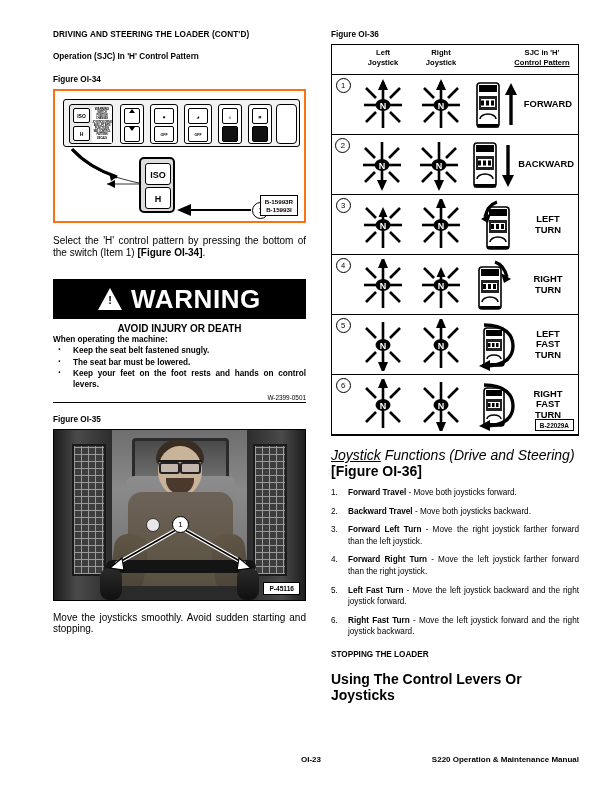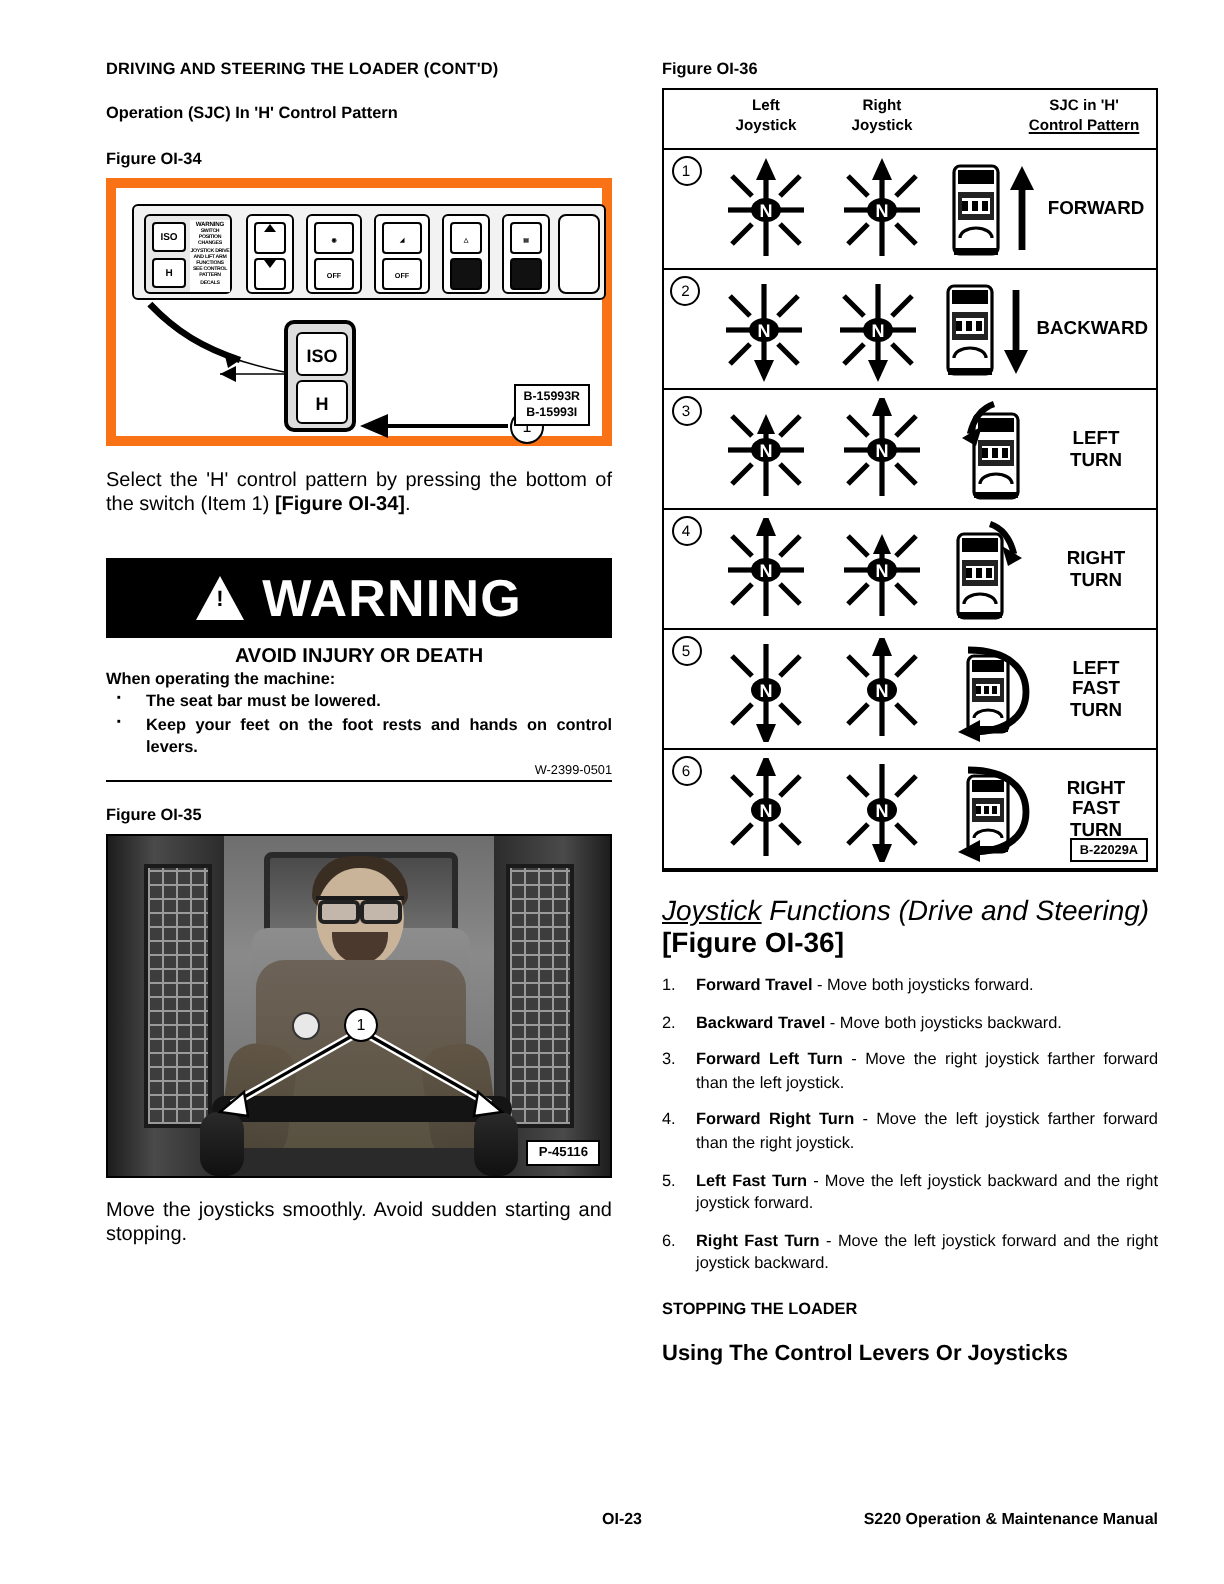--- a/index.html
+++ b/index.html
@@ -24,21 +24,21 @@
   .figlabel { font-size:8.2px; font-weight:bold; margin:0 0 5px 0; }
   .body { font-size:10px; line-height:11.6px; text-align:justify; margin:0; }
   .b { font-weight:bold; }
   .i { font-style:italic; }
   .u { text-decoration:underline; }
 
   
   .fig34 {
     position:relative;
     width:253px; height:134px;
-    border:5px solid #f97316;
+    border:2px solid #f97316;
     background:#fff;
     margin-bottom:12px;
   }
   .panel-strip {
     position:absolute; left:8px; top:8px; width:237px; height:48px;
     border:1.3px solid #000; border-radius:3px; background:#f2f2f2;
   }
   .sw {
     position:absolute; top:4px; height:40px;
     border:1.6px solid #000; border-radius:3px; background:#fff;
@@ -245,21 +245,21 @@
   
   .listintro { font-size:14px; margin:11px 0 8px 0; }
   ol.nums { margin:0; padding:0; list-style:none; }
   ol.nums li {
     font-size:8.2px; line-height:11.6px; text-align:justify;
     position:relative; padding-left:17px; margin-bottom:7px;
   }
   ol.nums li .n { position:absolute; left:0; top:0; }
 
   .h-stop { font-size:8.2px; font-weight:bold; margin:12px 0 12px 0; }
-  .h-sub  { font-size:11px; font-weight:bold; margin:0 0 12px 0; }
+  .h-sub  { font-size:14px; font-weight:bold; margin:0 0 12px 0; }
 
   
   .footer { position:absolute; left:0; right:0; top:755px; height:20px;text-align:center; }
   .foot-pg { position:absolute; left:301px; top:0; font-size:8px; font-weight:bold; }
   .foot-tt { position:absolute; right:33px; top:0; font-size:8px; font-weight:bold; }
 </style>
 </head>
 <body>
 
 <div class="page">
@@ -357,20 +357,21 @@
     <p class="body"><span>Select the 'H' control pattern by pressing the bottom of the switch (Item 1) </span><span class="b">[Figure OI-34]</span><span>.</span></p>
 
     <div style="height:21px"></div>
     <div class="warnbar">
       <div class="wtri"></div>
       <div class="wtxt">WARNING</div>
     </div>
     <div class="warnhead">AVOID INJURY OR DEATH</div>
     <div class="warnlead">When operating the machine:</div>
     <ul class="wlist">
+      <li>Keep the seat belt fastened snugly.</li>
       <li>The seat bar must be lowered.</li>
       <li>Keep your feet on the foot rests and hands on control levers.</li>
     </ul>
     <div class="wcode">W-2399-0501</div>
     <hr class="wrule">
 
     <div class="figlabel">Figure OI-35</div>
 
     <div class="fig35">
       <div class="ph backpanel"></div>

